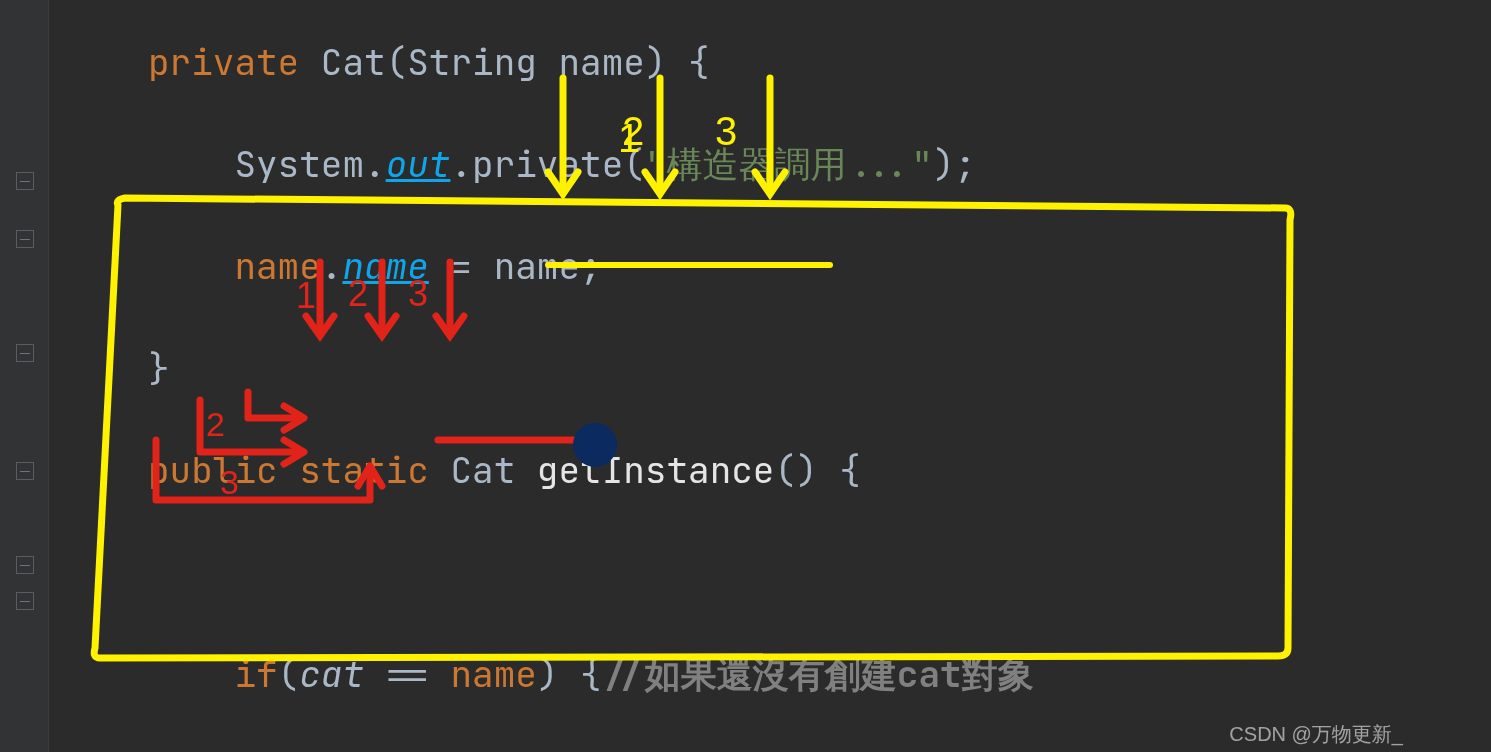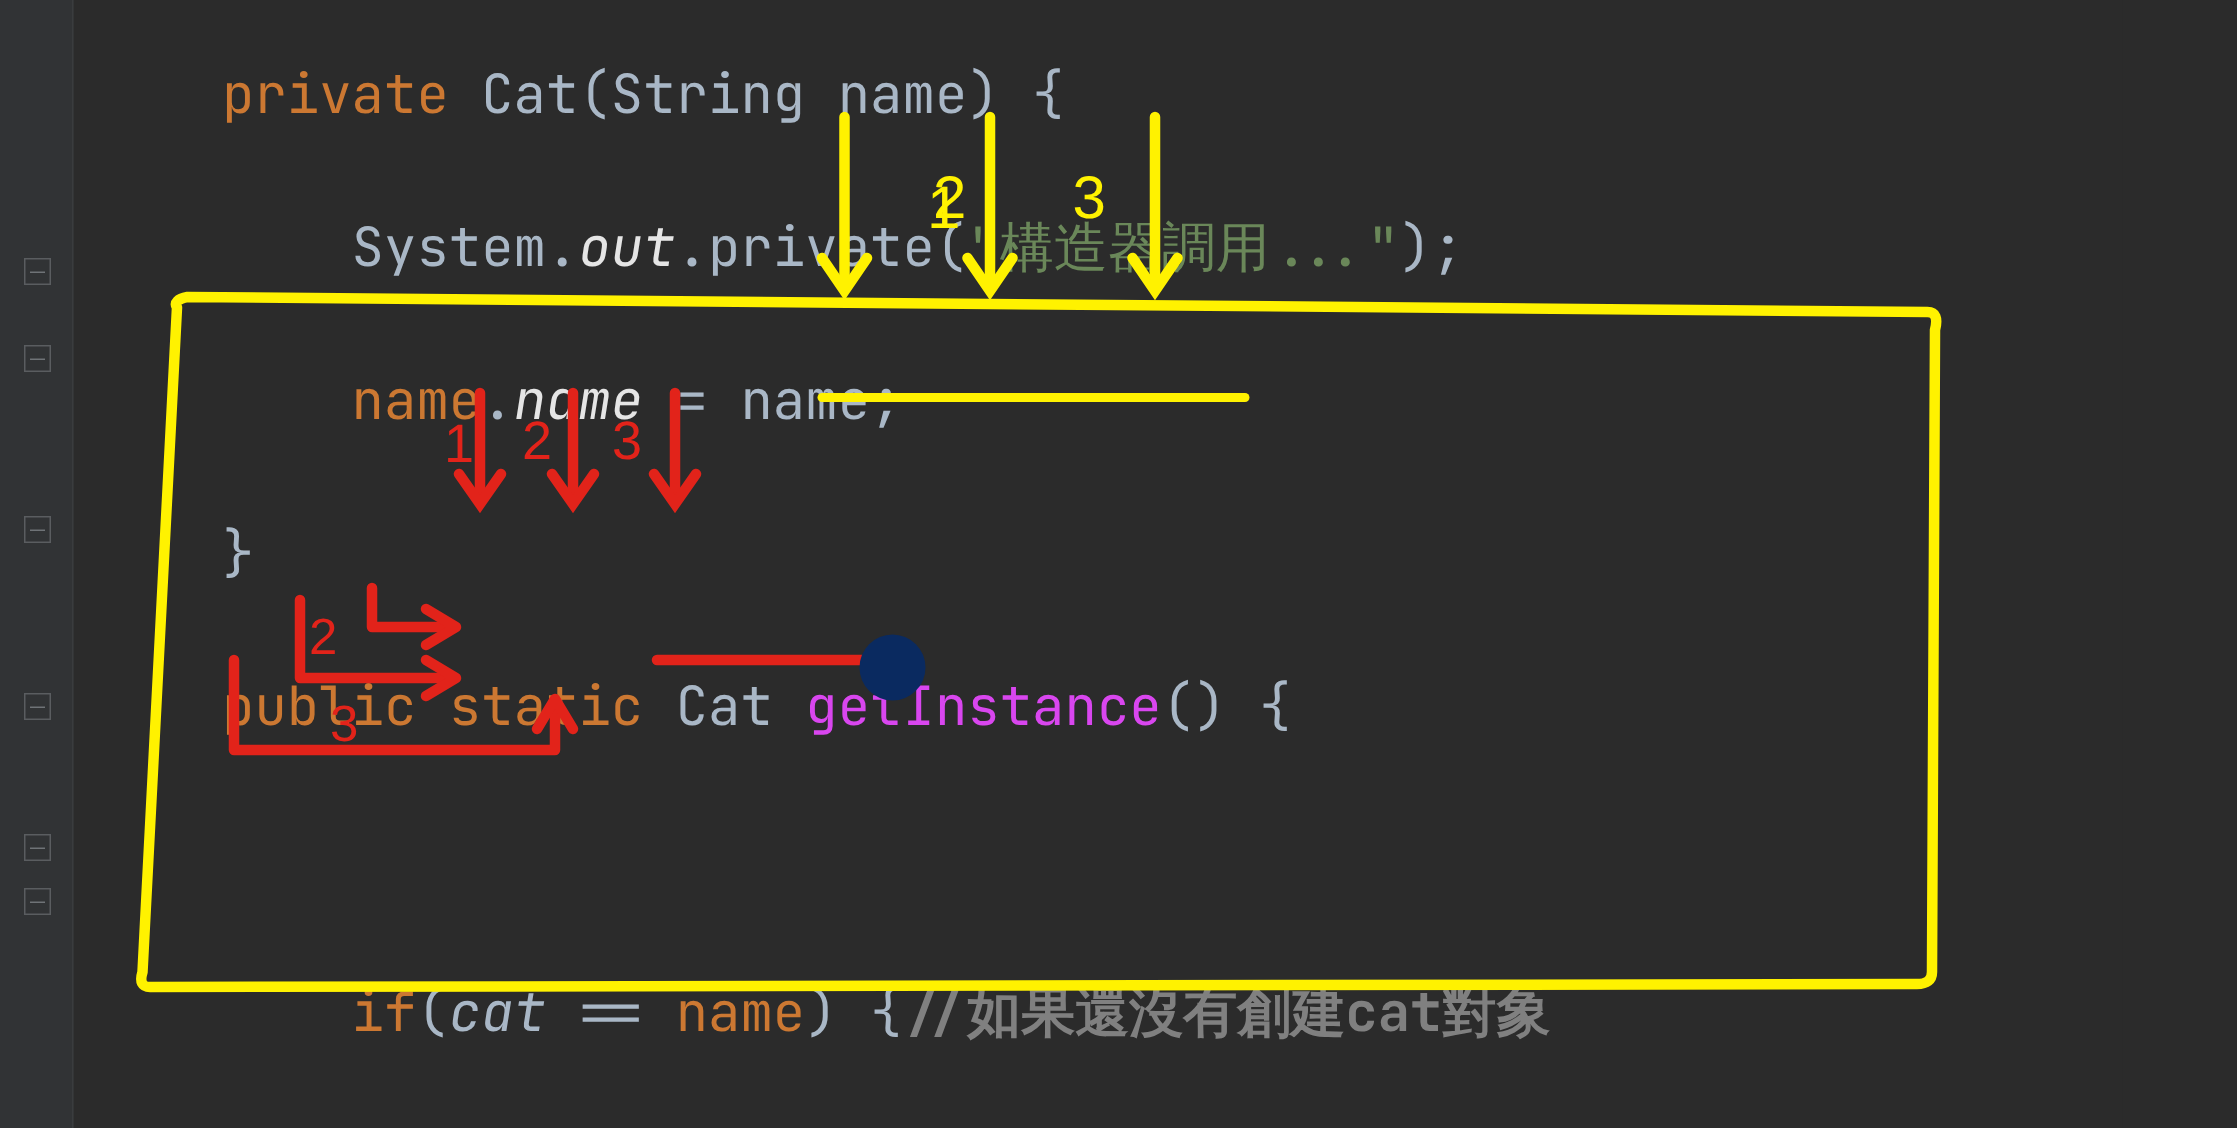--- a/index.html
+++ b/index.html
@@ -44,23 +44,23 @@
     position: absolute;
     left: 48px;
     right: 0;
     top: -10px;
     padding-left: 100px;
     white-space: pre;
   }
   .line { font-size: 36px; line-height: 60px; color: #a9b7c6; }
   .kw    { color: #cc7832; }
   .ident { color: #a9b7c6; }
-  .field { color: #e5e5e5; font-style: italic; }
+  .field { color: #0ea5e9; font-style: italic; text-decoration: underline; }
   .u-cat { color: #a9b7c6; font-style: italic; }
-  .method{ color: #d946ef; }
+  .method{ color: #e5e5e5; }
   .str   { color: #6a8759; }
   .cmt   { color: #808080; font-weight: bold; }
   .punct { color: #a9b7c6; }
   .this  { color: #cc7832; }
   .cls   { color: #a9b7c6; }
   .watermark {
     position: absolute;
     right: 12px;
     bottom: 4px;
     color: #e0e0e0;
@@ -154,13 +154,14 @@
       <path d="M156 440 L156 500 L370 500 L370 470"></path>
         <path d="M358 486 L370 466 L382 486"></path>
     </g>
     <text x="206" y="436" fill="#e2231a" font-size="34" font-family="sans-serif">2</text>
     <text x="220" y="494" fill="#e2231a" font-size="34" font-family="sans-serif">3</text>
     <text x="264" y="408" fill="#e2231a" font-size="30" font-family="sans-serif" style="display:none">1</text>
 
     <circle cx="595" cy="445" r="22" fill="#0a2a60"></circle>
   </svg>
 
+  <div class="watermark">CSDN @万物更新_</div>
 </div>
 
 </body></html>

